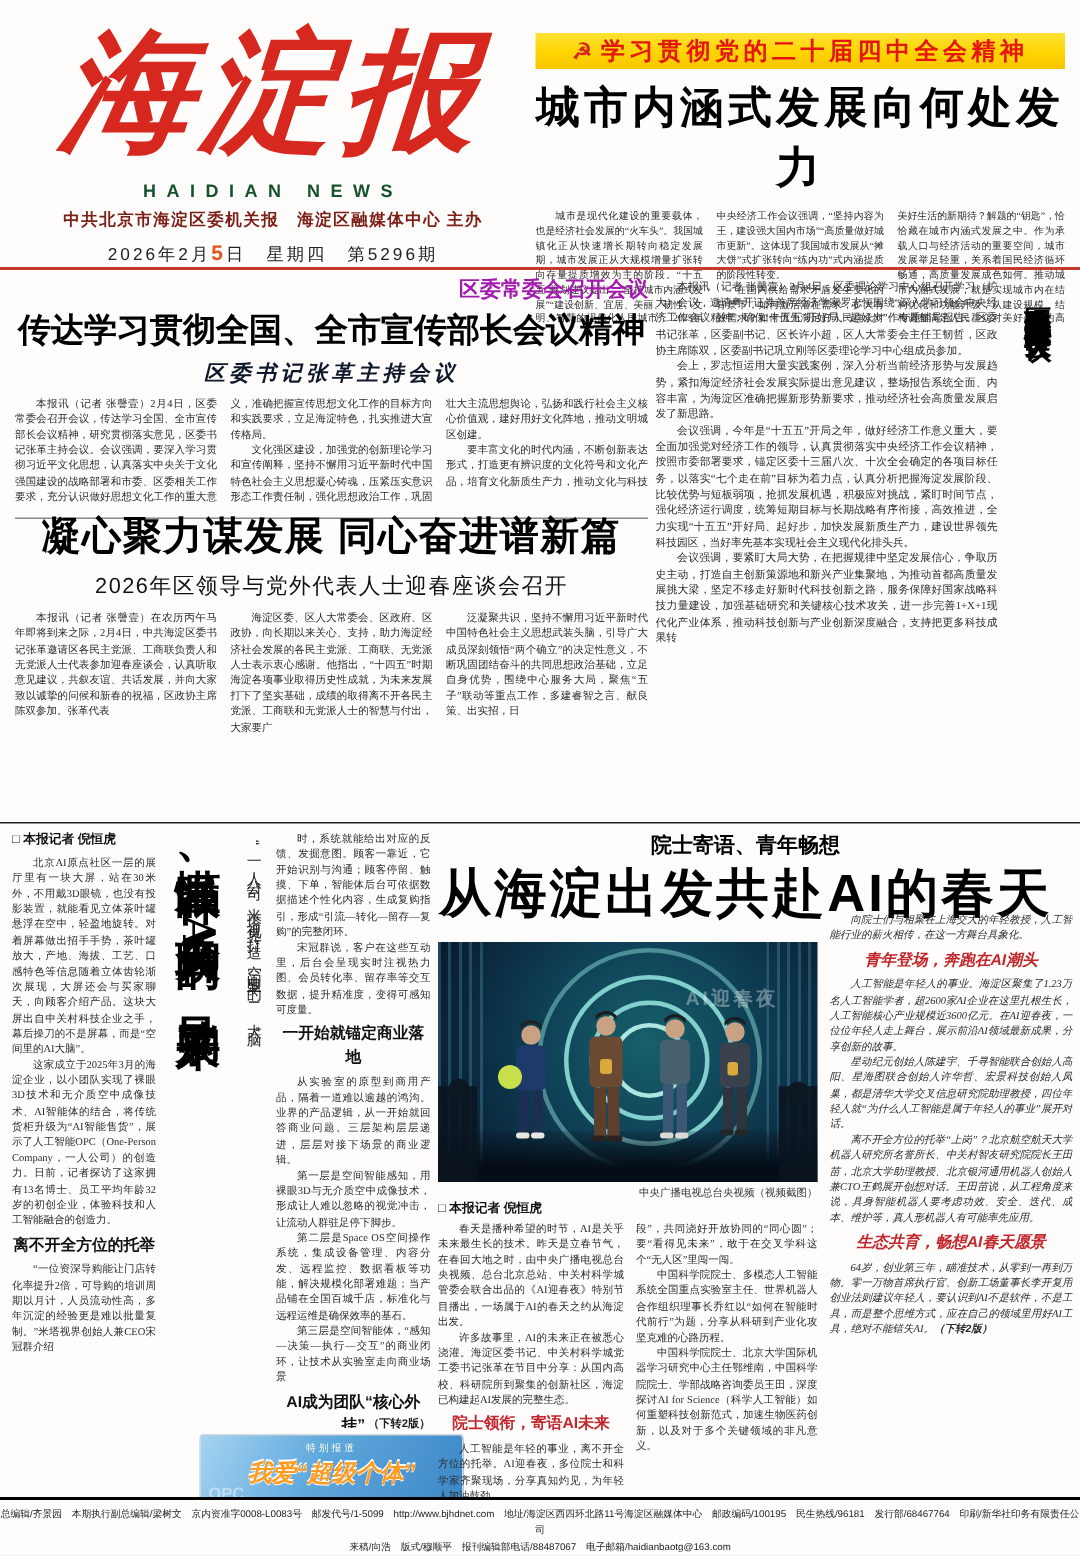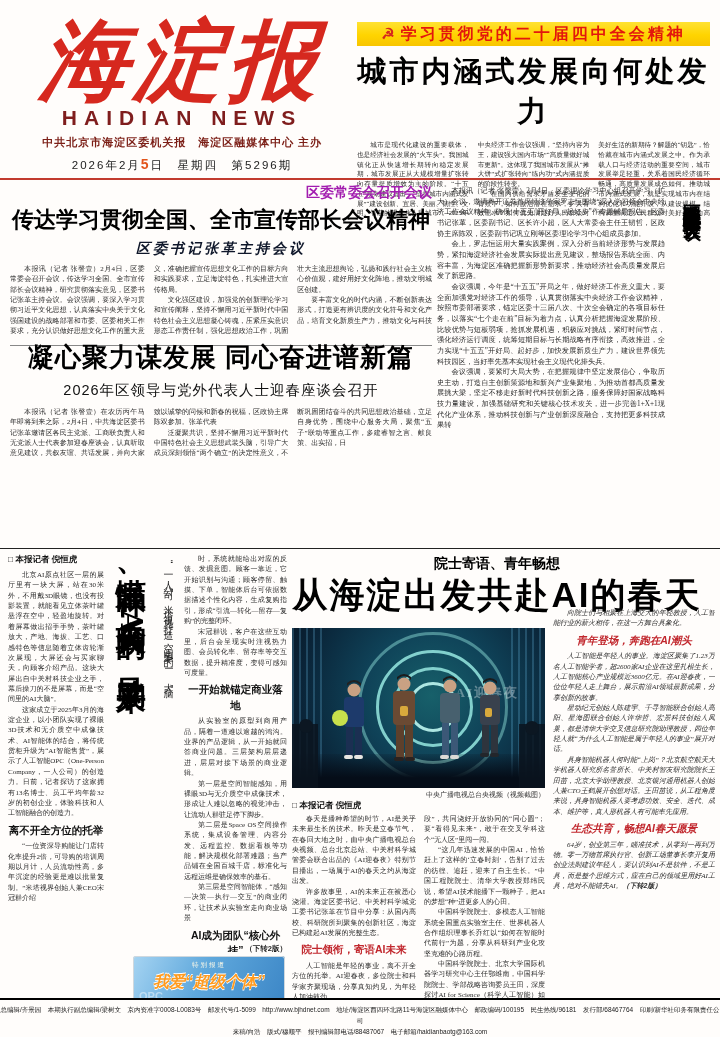--- a/index.html
+++ b/index.html
@@ -10,22 +10,22 @@
   .b p{margin:0;text-indent:2em;}
   .cols3{column-count:3;column-gap:9px;overflow:hidden;}
   .sub{font-family:"Liberation Sans",sans-serif;font-weight:bold;font-size:10.5px;text-align:center;
        text-indent:0 !important;margin:4px 0 3px 0 !important;color:#111;}
   .rsub{color:#c1272d;}
   .jump{font-weight:bold;font-family:"Liberation Sans",sans-serif;}
   
   .masthead{position:absolute;left:12px;top:14px;width:340px;height:160px;text-align:center;}
   .mast-title{font-family:"DejaVu Serif",serif;font-weight:bold;font-style:italic;
               font-size:88px;line-height:1.05;color:#d6281e;letter-spacing:6px;transform:skewX(-4deg);}
-  .mast-en{font-family:"Liberation Sans",sans-serif;font-weight:bold;color:#7f1d1d;
-           font-size:21px;letter-spacing:7px;margin-top:0;}
+  .mast-en{font-family:"Liberation Sans",sans-serif;font-weight:bold;color:#14532d;
+           font-size:12px;letter-spacing:7px;margin-top:14px;}
   .mast-organ{font-size:11px;color:#7c1f17;font-weight:bold;margin-top:5px;letter-spacing:1px;}
   .mast-date{font-family:"Liberation Sans",sans-serif;font-size:11.5px;color:#222;margin-top:6px;letter-spacing:2px;}
   .mast-date .day{color:#e2541b;font-size:14px;font-weight:bold;}
   
   .lead{position:absolute;left:357px;top:22px;width:353px;}
   .lead-banner{height:24px;background:linear-gradient(180deg,#ffe233,#ffd400 55%,#f8c500);
                display:flex;align-items:center;justify-content:center;
                font-family:"Liberation Sans",sans-serif;font-weight:bold;font-size:16px;
                color:#e3170d;letter-spacing:3px;}
   .lead-banner .emblem{color:#d6281e;font-size:15px;margin-right:6px;letter-spacing:0;}
@@ -62,43 +62,43 @@
   .shop-col1{position:absolute;left:8px;top:570px;width:96px;height:428px;overflow:hidden;}
   .shop-vhead{position:absolute;left:106px;top:556px;width:50px;height:444px;writing-mode:vertical-rl;
               font-family:"DejaVu Serif",serif;font-weight:bold;font-size:30px;letter-spacing:3px;
               color:#000;line-height:50px;overflow:hidden;}
   .shop-vsub{position:absolute;left:159px;top:560px;width:19px;height:436px;writing-mode:vertical-rl;
              font-family:"Liberation Sans",sans-serif;font-size:10px;letter-spacing:5px;color:#222;
              line-height:19px;overflow:hidden;}
   .shop-col2{position:absolute;left:184px;top:554px;width:103px;height:398px;overflow:hidden;}
   .shop-jump{position:absolute;left:184px;top:944px;width:103px;text-align:right;font-size:7.5px;}
   
-  .promo{position:absolute;left:133px;top:956px;width:152px;height:48px;border-radius:3px;
+  .promo{position:absolute;left:133px;top:956px;width:176px;height:48px;border-radius:3px;
          background:linear-gradient(115deg,#a6d4f2 0%,#5fa8dc 45%,#3c86c6 100%);overflow:hidden;
          box-shadow:0 0 0 1px #cfd8de inset;}
   .promo-small{font-family:"Liberation Sans",sans-serif;font-size:6.5px;color:#fffbe8;text-align:center;margin-top:5px;letter-spacing:2px;}
   .promo-main{font-family:"Liberation Sans",sans-serif;font-weight:bold;font-style:italic;font-size:16px;
               color:#ff9b1f;text-align:center;margin-top:2px;text-shadow:0 1px 0 #fff,0 -1px 0 #fff;}
   .promo-opc{position:absolute;left:6px;bottom:2px;font-family:"Liberation Sans",sans-serif;
              font-size:11px;color:rgba(255,255,255,.45);font-weight:bold;}
   
   .spring-kicker{position:absolute;left:292px;top:555px;width:410px;text-align:center;
                  font-family:"Liberation Sans",sans-serif;font-weight:bold;font-size:14px;color:#000;}
   .spring-headline{position:absolute;left:290px;top:572px;width:414px;text-align:center;
                    font-family:"Liberation Sans",sans-serif;font-weight:bold;font-size:35px;
                    letter-spacing:2px;color:#000;}
   .photo{position:absolute;left:292px;top:628px;width:253px;height:160px;overflow:hidden;
          background:radial-gradient(circle at 55% 42%, #17606a 0%, #0f4258 40%, #0a2438 78%, #071624 100%);}
   .ring{position:absolute;border-radius:50%;border:3px solid rgba(150,232,225,.85);}
   .photo-floor{position:absolute;left:0;bottom:0;width:100%;height:34px;
                background:linear-gradient(180deg,rgba(10,26,40,.2),#050d18 70%);}
   .streaks{position:absolute;top:0;bottom:0;width:34px;
            background:repeating-linear-gradient(90deg,rgba(120,210,255,.22) 0 2px,rgba(0,0,0,0) 2px 7px);}
-  .photo-logo{position:absolute;right:26px;top:29px;font-family:Liberation Serif, serif;
-              font-weight:bold;font-size:13px;color:rgba(255,255,255,.35);letter-spacing:2px;margin-top:27px;}
+  .photo-logo{position:absolute;right:26px;top:29px;font-family:Liberation Sans, sans-serif;
+              font-weight:bold;font-size:13px;color:rgba(255,255,255,.35);letter-spacing:2px;}
   .caption{position:absolute;left:292px;top:790px;width:253px;text-align:right;font-size:7px;color:#333;}
   .spring-byline{position:absolute;left:292px;top:800px;width:160px;}
   .spring-colA{position:absolute;left:292px;top:814px;width:124px;height:186px;overflow:hidden;}
   .spring-colB{position:absolute;left:424px;top:814px;width:121px;height:186px;overflow:hidden;}
   .spring-colC{position:absolute;left:553px;top:608px;width:162px;height:392px;overflow:hidden;font-style:italic;}
   
   .footer{position:absolute;left:0;top:998px;width:720px;border-top:2px solid #000;
           font-size:6.5px;color:#222;text-align:center;padding-top:4px;line-height:1.7;
           font-family:"Liberation Sans",sans-serif;background:#fffdfb;}
 </style>
@@ -141,20 +141,21 @@
       <p>要丰富文化的时代内涵，不断创新表达形式，打造更有辨识度的文化符号和文化产品，培育文化新质生产力，推动文化与科技深度融合，持续提升城市文化软实力，凝聚奋进“十五五”的强大精神力量。</p>
     </div>
     <hr class="committee-hr">
   </div>
 
   <div class="symposium">
     <div class="symposium-headline">凝心聚力谋发展  同心奋进谱新篇</div>
     <div class="symposium-sub">2026年区领导与党外代表人士迎春座谈会召开</div>
     <div class="symposium-body b cols3">
       <p>本报讯（记者 张謦壹）在农历丙午马年即将到来之际，2月4日，中共海淀区委书记张革邀请区各民主党派、工商联负责人和无党派人士代表参加迎春座谈会，认真听取意见建议，共叙友谊、共话发展，并向大家致以诚挚的问候和新春的祝福，区政协主席陈双参加。张革代表</p>
+      <p>海淀区委、区人大常委会、区政府、区政协，向长期以来关心、支持，助力海淀经济社会发展的各民主党派、工商联、无党派人士表示衷心感谢。他指出，“十四五”时期海淀各项事业取得历史性成就，为未来发展打下了坚实基础，成绩的取得离不开各民主党派、工商联和无党派人士的智慧与付出，大家要广</p>
       <p>泛凝聚共识，坚持不懈用习近平新时代中国特色社会主义思想武装头脑，引导广大成员深刻领悟“两个确立”的决定性意义，不断巩固团结奋斗的共同思想政治基础，立足自身优势，围绕中心服务大局，聚焦“五子”联动等重点工作，多建睿智之言、献良策、出实招，日</p>
     </div>
   </div>
 
   <div class="theory b" style="font-size:7.2px;">
     <p>本报讯（记者 张謦壹）2月4日，区委理论学习中心组召开学习（扩大）会议，邀请粤开证券首席经济学家罗志恒围绕“深入学习领会中央经济工作会议精神，确保‘十五五’开好局、起好步”作专题辅导报告。区委书记张革，区委副书记、区长许小超，区人大常委会主任王韧哲，区政协主席陈双，区委副书记巩立刚等区委理论学习中心组成员参加。</p>
     <p>会上，罗志恒运用大量实践案例，深入分析当前经济形势与发展趋势，紧扣海淀经济社会发展实际提出意见建议，整场报告系统全面、内容丰富，为海淀区准确把握新形势新要求，推动经济社会高质量发展启发了新思路。</p>
     <p>会议强调，今年是“十五五”开局之年，做好经济工作意义重大，要全面加强党对经济工作的领导，认真贯彻落实中央经济工作会议精神，按照市委部署要求，锚定区委十三届八次、十次全会确定的各项目标任务，以落实“七个走在前”目标为着力点，认真分析把握海淀发展阶段、比较优势与短板弱项，抢抓发展机遇，积极应对挑战，紧盯时间节点，强化经济运行调度，统筹短期目标与长期战略有序衔接，高效推进，全力实现“十五五”开好局、起好步，加快发展新质生产力，建设世界领先科技园区，当好率先基本实现社会主义现代化排头兵。</p>
     <p>会议强调，要紧盯大局大势，在把握规律中坚定发展信心，争取历史主动，打造自主创新策源地和新兴产业集聚地，为推动首都高质量发展挑大梁，坚定不移走好新时代科技创新之路，服务保障好国家战略科技力量建设，加强基础研究和关键核心技术攻关，进一步完善1+X+1现代化产业体系，推动科技创新与产业创新深度融合，支持把更多科技成果转</p>
   </div>
@@ -260,32 +261,31 @@
   <div class="spring-colA b">
     <p>春天是播种希望的时节，AI是关乎未来最生长的技术。昨天是立春节气，在春回大地之时，由中央广播电视总台央视频、总台北京总站、中关村科学城管委会联合出品的《AI迎春夜》特别节目播出，一场属于AI的春天之约从海淀出发。</p>
     <p>许多故事里，AI的未来正在被悉心浇灌。海淀区委书记、中关村科学城党工委书记张革在节目中分享：从国内高校、科研院所到聚集的创新社区，海淀已构建起AI发展的完整生态。</p>
     <div class="sub rsub">院士领衔，寄语AI未来</div>
     <p>人工智能是年轻的事业，离不开全方位的托举。AI迎春夜，多位院士和科学家齐聚现场，分享真知灼见，为年轻人加油鼓劲。</p>
 
   </div>
 
   <div class="spring-colB b">
     <p style="text-indent:0;">段”，共同浇好开放协同的“同心圆”；要“看得见未来”，敢于在交叉学科这个“无人区”里闯一闯。</p>
-    <p>“这几年迅速发展的中国AI，恰恰赶上了这样的‘立春时刻’，告别了过去的彷徨、追赶，迎来了自主生长。”中国工程院院士、清华大学教授郑纬民说，希望AI技术能播下一颗种子，把AI的梦想“种”进更多人的心田。</p>
     <p>中国科学院院士、多模态人工智能系统全国重点实验室主任、世界机器人合作组织理事长乔红以“如何在智能时代前行”为题，分享从科研到产业化攻坚克难的心路历程。</p>
     <p>中国科学院院士、北京大学国际机器学习研究中心主任鄂维南，中国科学院院士、学部战略咨询委员王田，深度探讨AI for Science（科学人工智能）如何重塑科技创新范式，加速生物医药创新，以及对于多个关键领域的非凡意义。</p>
 
   </div>
 
   <div class="spring-colC b">
     <p>向院士们与相聚在上海交大的年轻教授，人工智能行业的薪火相传，在这一方舞台具象化。</p>
     <div class="sub rsub">青年登场，奔跑在AI潮头</div>
     <p>人工智能是年轻人的事业。海淀区聚集了1.23万名人工智能学者，超2600家AI企业在这里扎根生长，人工智能核心产业规模近3600亿元。在AI迎春夜，一位位年轻人走上舞台，展示前沿AI领域最新成果，分享创新的故事。</p>
     <p>星动纪元创始人陈建宇、千寻智能联合创始人高阳、星海图联合创始人许华哲、宏景科技创始人凤巢，都是清华大学交叉信息研究院助理教授，四位年轻人就“为什么人工智能是属于年轻人的事业”展开对话。</p>
-    <p>具身智能机器人何时能“上岗”？北京航空航天大学机器人研究所名誉所长、中关村智友研究院院长王田苗，北京大学助理教授、北京银河通用机器人创始人兼CTO王鹤展开创想对话。王田苗说，从工程角度来说，具身智能机器人要考虑功效、安全、迭代、成本、维护等，真人形机器人有可能率先应用。</p>
+    <p>离不开全方位的托举“上岗”？北京航空航天大学机器人研究所名誉所长、中关村智友研究院院长王田苗，北京大学助理教授、北京银河通用机器人创始人兼CTO王鹤展开创想对话。王田苗说，从工程角度来说，具身智能机器人要考虑功效、安全、迭代、成本、维护等，真人形机器人有可能率先应用。</p>
     <div class="sub rsub">生态共育，畅想AI春天愿景</div>
     <p><span>64岁，创业第三年，瞄准技术，从零到一再到万物。零一万物首席执行官、创新工场董事长李开复用创业法则建议年轻人，要认识到AI不是软件，不是工具，而是整个思维方式，应在自己的领域里用好AI工具，绝对不能错失AI。</span><span class="jump">（下转2版）</span></p>
   </div>
 
   <div class="footer">
     <div>总编辑/齐景园　本期执行副总编辑/梁树文　京内资准字0008-L0083号　邮发代号/1-5099　http://www.bjhdnet.com　地址/海淀区西四环北路11号海淀区融媒体中心　邮政编码/100195　民生热线/96181　发行部/68467764　印刷/新华社印务有限责任公司</div>
     <div>来稿/向浩　版式/穆顺平　报刊编辑部电话/88487067　电子邮箱/haidianbaotg@163.com</div>
   </div>
 
 </div>

